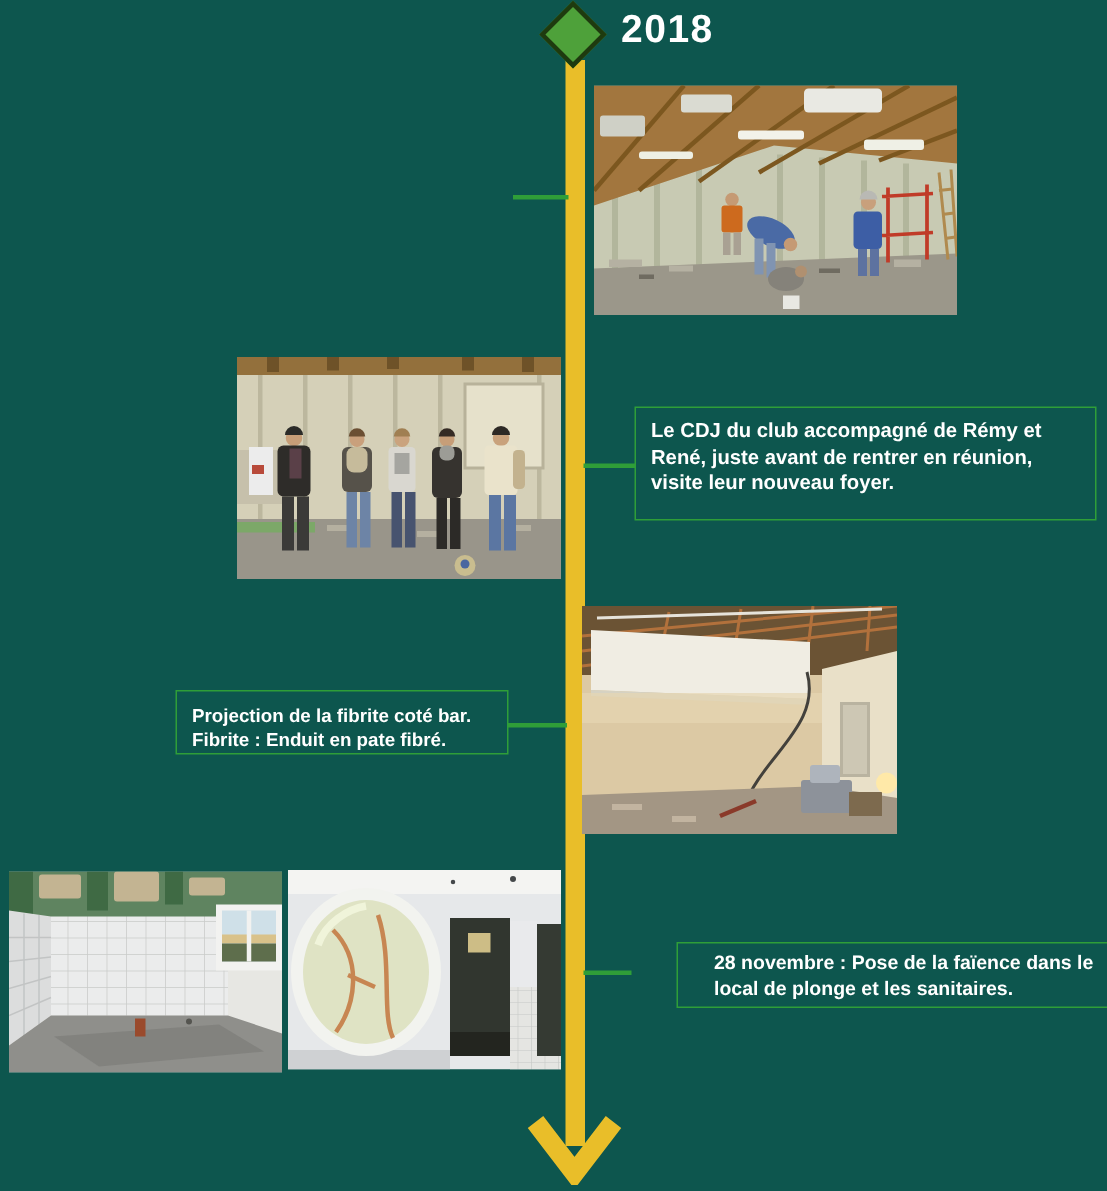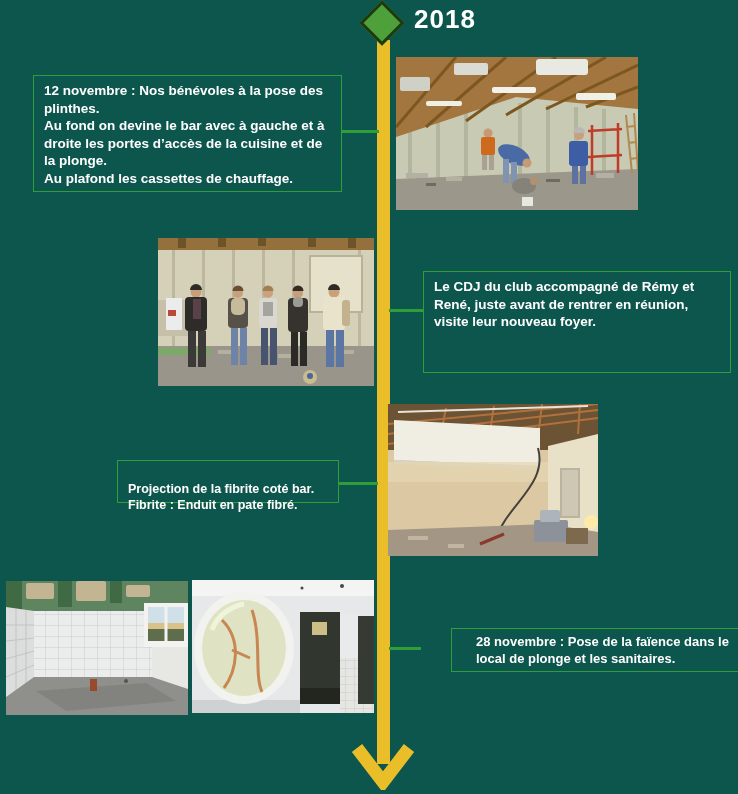--- a/index.html
+++ b/index.html
@@ -36,22 +36,22 @@
   .c3{left:338px;top:482px;width:40px;}
   .c4{left:389px;top:647px;width:32px;}
   
   .note{
     position:absolute;border:1.5px solid var(--note-border);
     color:var(--note-text);background:transparent;
     padding:6px 10px;font-weight:600;
   }
   .note-text{white-space:pre-line;line-height:1.3;}
   .n1{left:33px;top:75px;width:309px;height:117px;font-size:13.5px;}
-  .n2{left:423px;top:271px;width:308px;height:102px;font-size:13.5px;}
-  .n3{left:117px;top:460px;width:222px;height:43px;font-size:12.5px;padding:20px 10px;}
+  .n2{left:423px;top:271px;width:308px;height:76px;font-size:13.5px;}
+  .n3{left:117px;top:460px;width:222px;height:43px;font-size:12.5px;padding:8px 10px;}
   .n4{left:420px;top:628px;width:310px;height:44px;font-size:13px;padding:5px 24px;margin-left:31px;}
   
   .photo{position:absolute;display:block;}
   .photo svg{display:block;width:100%;height:100%;}
   .p1{left:396px;top:57px;width:242px;height:153px;}
   .p2{left:158px;top:238px;width:216px;height:148px;}
   .p3{left:388px;top:404px;width:210px;height:152px;}
   .p4{left:6px;top:581px;width:182px;height:134px;}
   .p5{left:192px;top:580px;width:182px;height:133px;}
 </style>
@@ -65,25 +65,20 @@
     <path d="M6,4 L32,38 L58,4" fill="none" stroke="#e9be29" stroke-width="13"></path>
   </svg>
   <div class="diamond"></div>
   <div class="year">2018</div>
 
   <div class="connector c1"></div>
   <div class="connector c2"></div>
   <div class="connector c3"></div>
   <div class="connector c4"></div>
 
-  <div class="note n1">
-    <div class="note-text">12 novembre : Nos bénévoles à la pose des plinthes.
-Au fond on devine le bar avec à gauche et à droite les portes d’accès de la cuisine et de la plonge.
-Au plafond les cassettes de chauffage.</div>
-  </div>
   <div class="note n2">
     <div class="note-text">Le CDJ du club accompagné de Rémy et René, juste avant de rentrer en réunion, visite leur nouveau foyer.</div>
   </div>
   <div class="note n3">
     <div class="note-text">Projection de la fibrite coté bar.
 Fibrite : Enduit en pate fibré.</div>
   </div>
   <div class="note n4">
     <div class="note-text">28 novembre : Pose de la faïence dans le local de plonge et les sanitaires.</div>
   </div>

